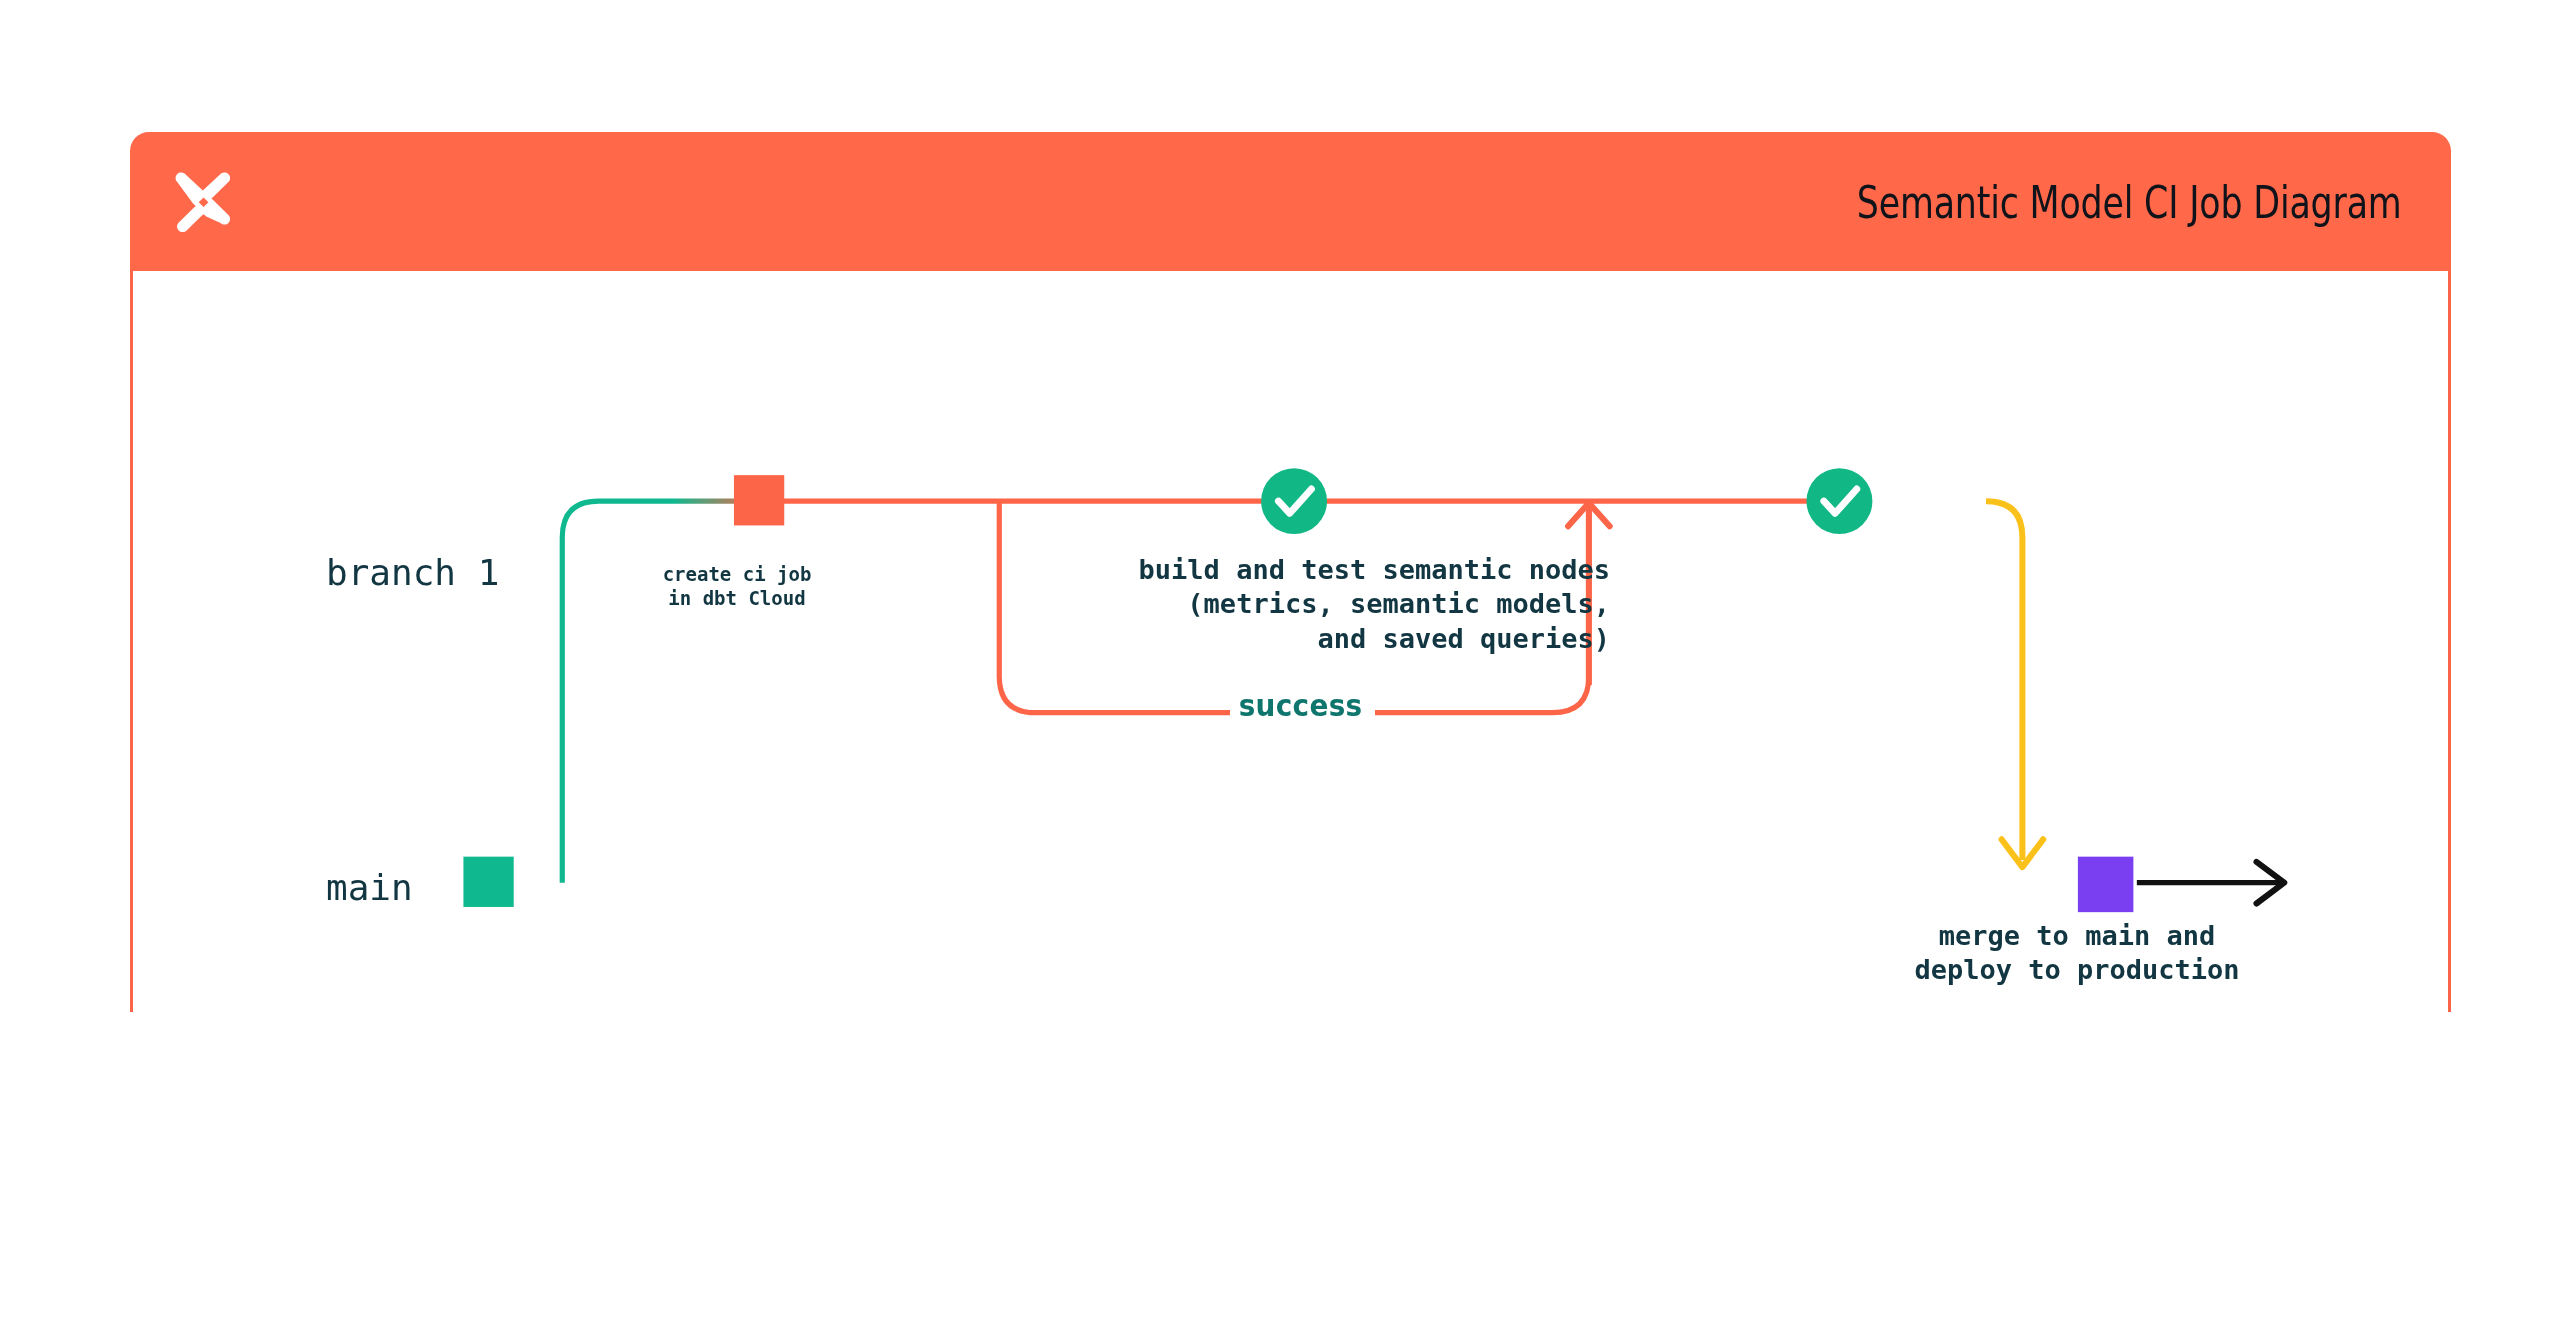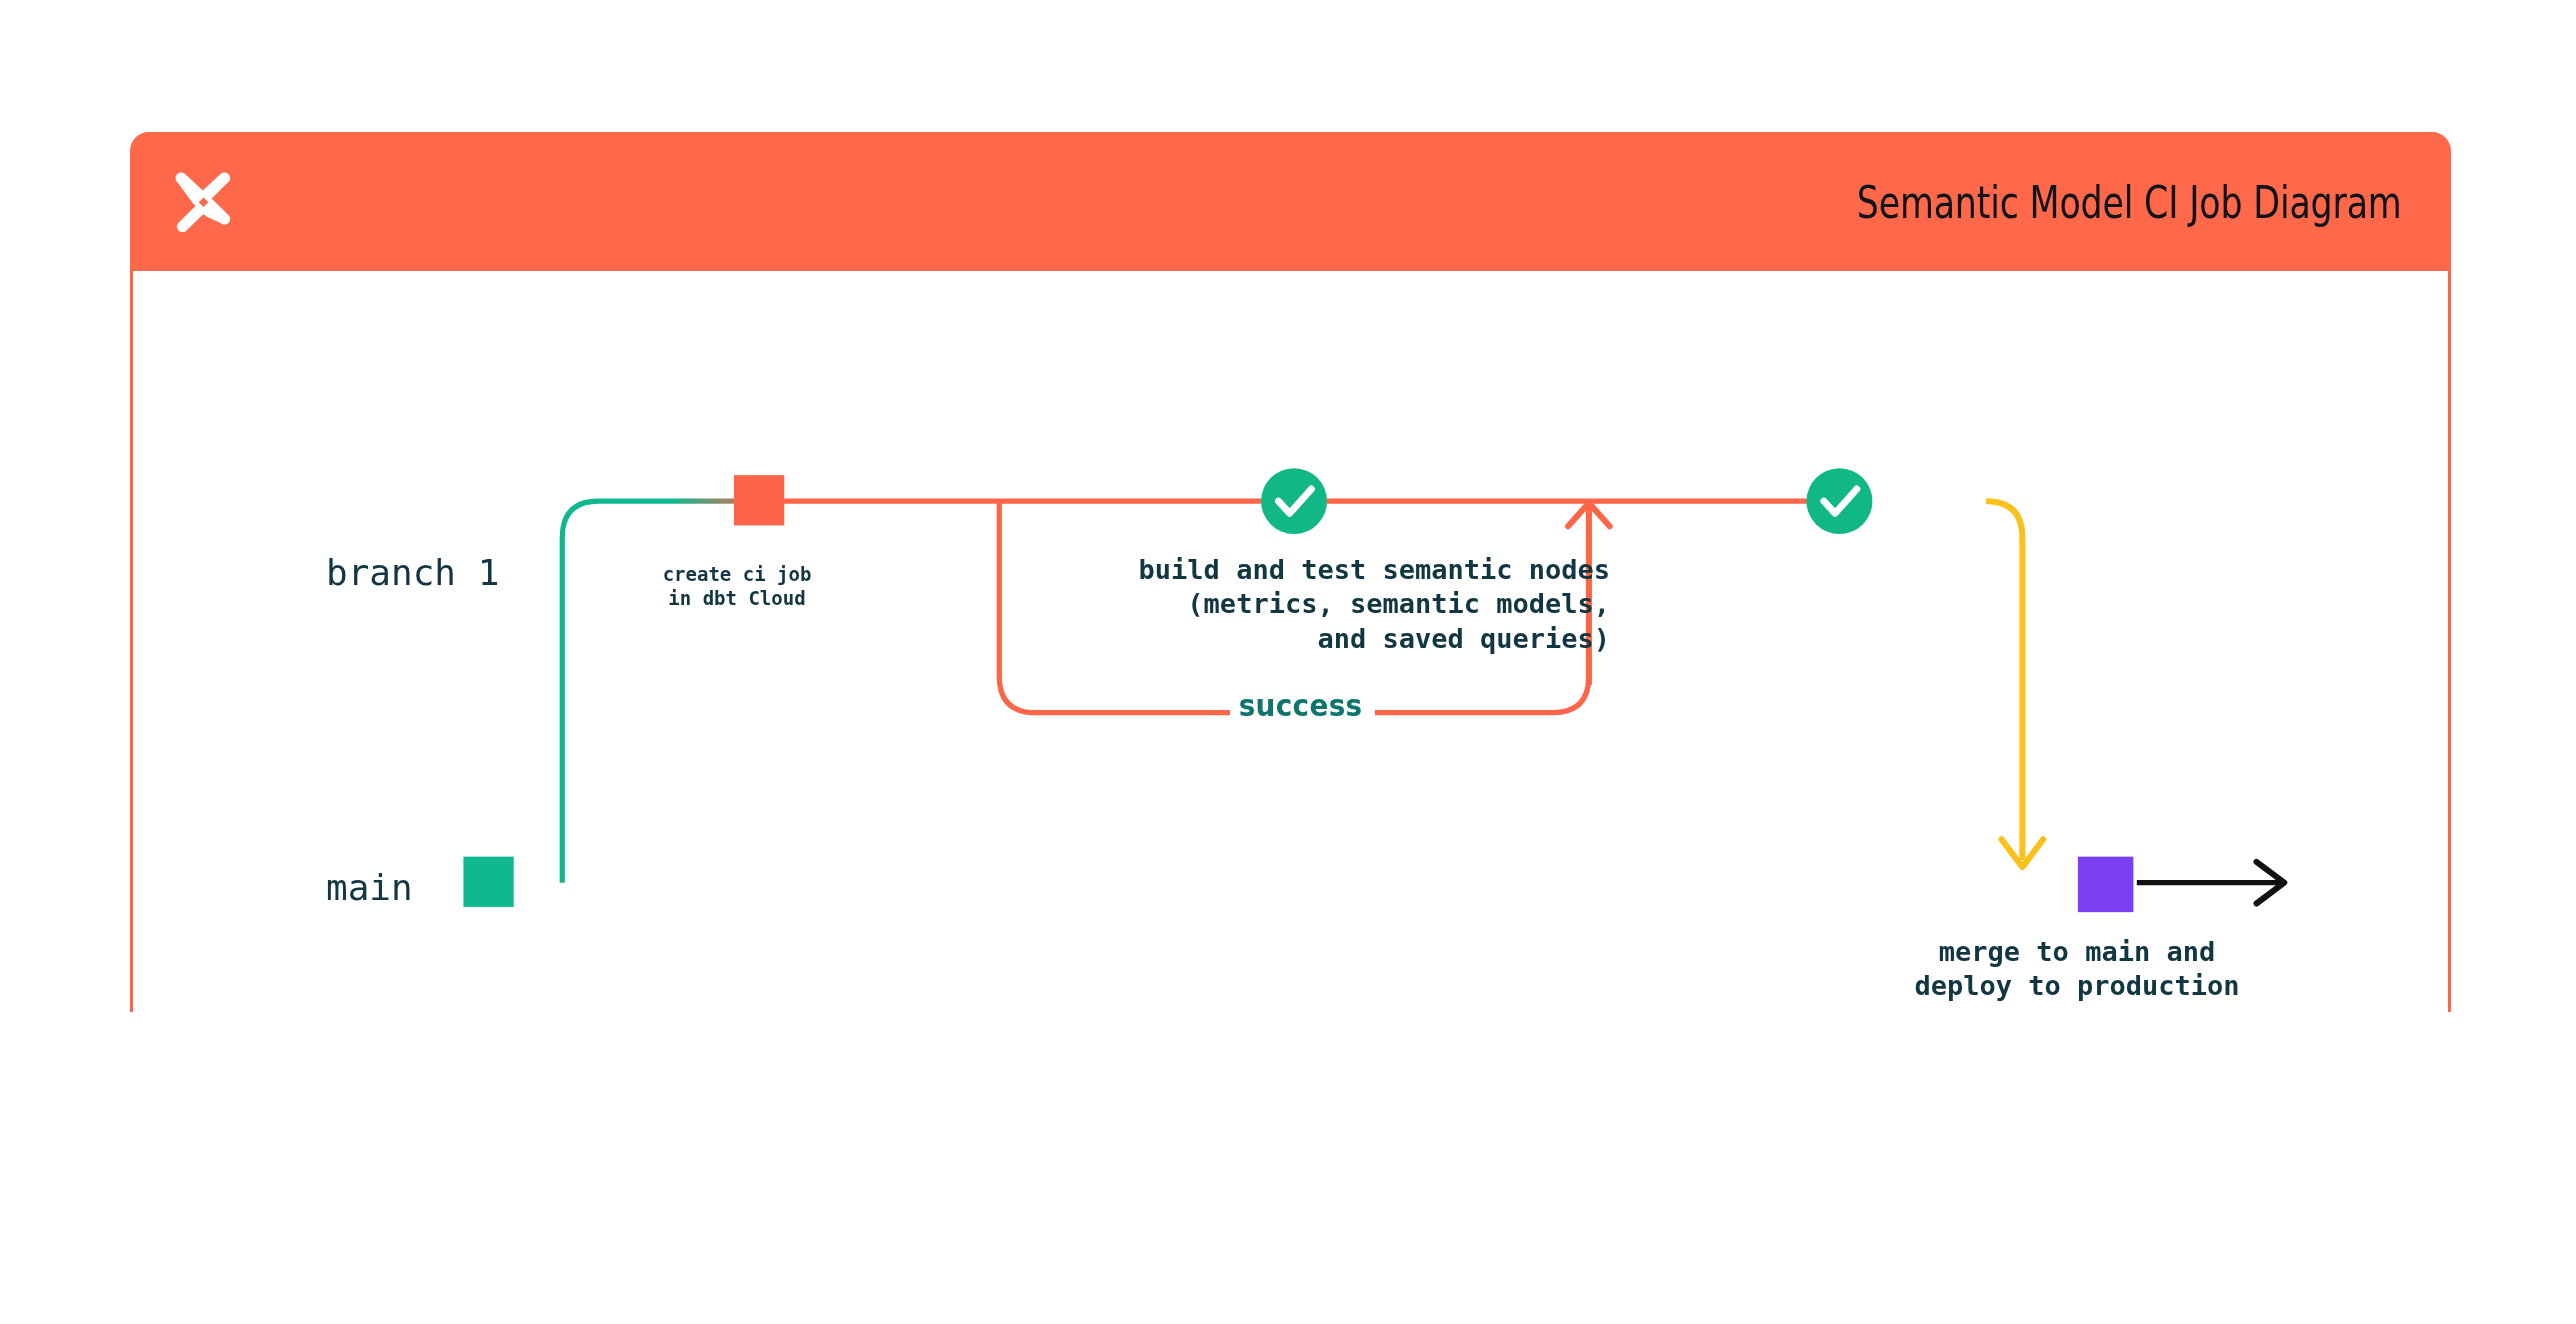--- a/index.html
+++ b/index.html
@@ -111,21 +111,21 @@
     font-size: 36px;
     white-space: nowrap;
   }
 
   #branch1-label { left: 326px; top: 552px; }
   #main-label    { left: 326px; top: 867px; }
 
   #node-label-create   { left: 555px;  top: 546px;  width: 364px; font-size: 19px; margin-top: 16px; }
   #node-label-build    { left: 989px; top: 553px;  width: 621px; font-size: 27px; text-align: right; }
   #node-label-commit   { left: 1622px; top: 546px;  width: 364px; font-size: 27px; }
-  #node-label-merge    { left: 1856px; top: 919px; width: 442px; font-size: 27px; margin-top: 16px; }
+  #node-label-merge    { left: 1856px; top: 919px; width: 442px; font-size: 27px; }
 
   #success-label {
     position: absolute;
     left: 1230px;
     top: 687px;
     width: 128px;
     text-align: left;
     font-family: "DejaVu Sans Condensed", "Liberation Sans Narrow", "Liberation Sans", sans-serif;
     font-size: 31px;
     font-weight: 700;

